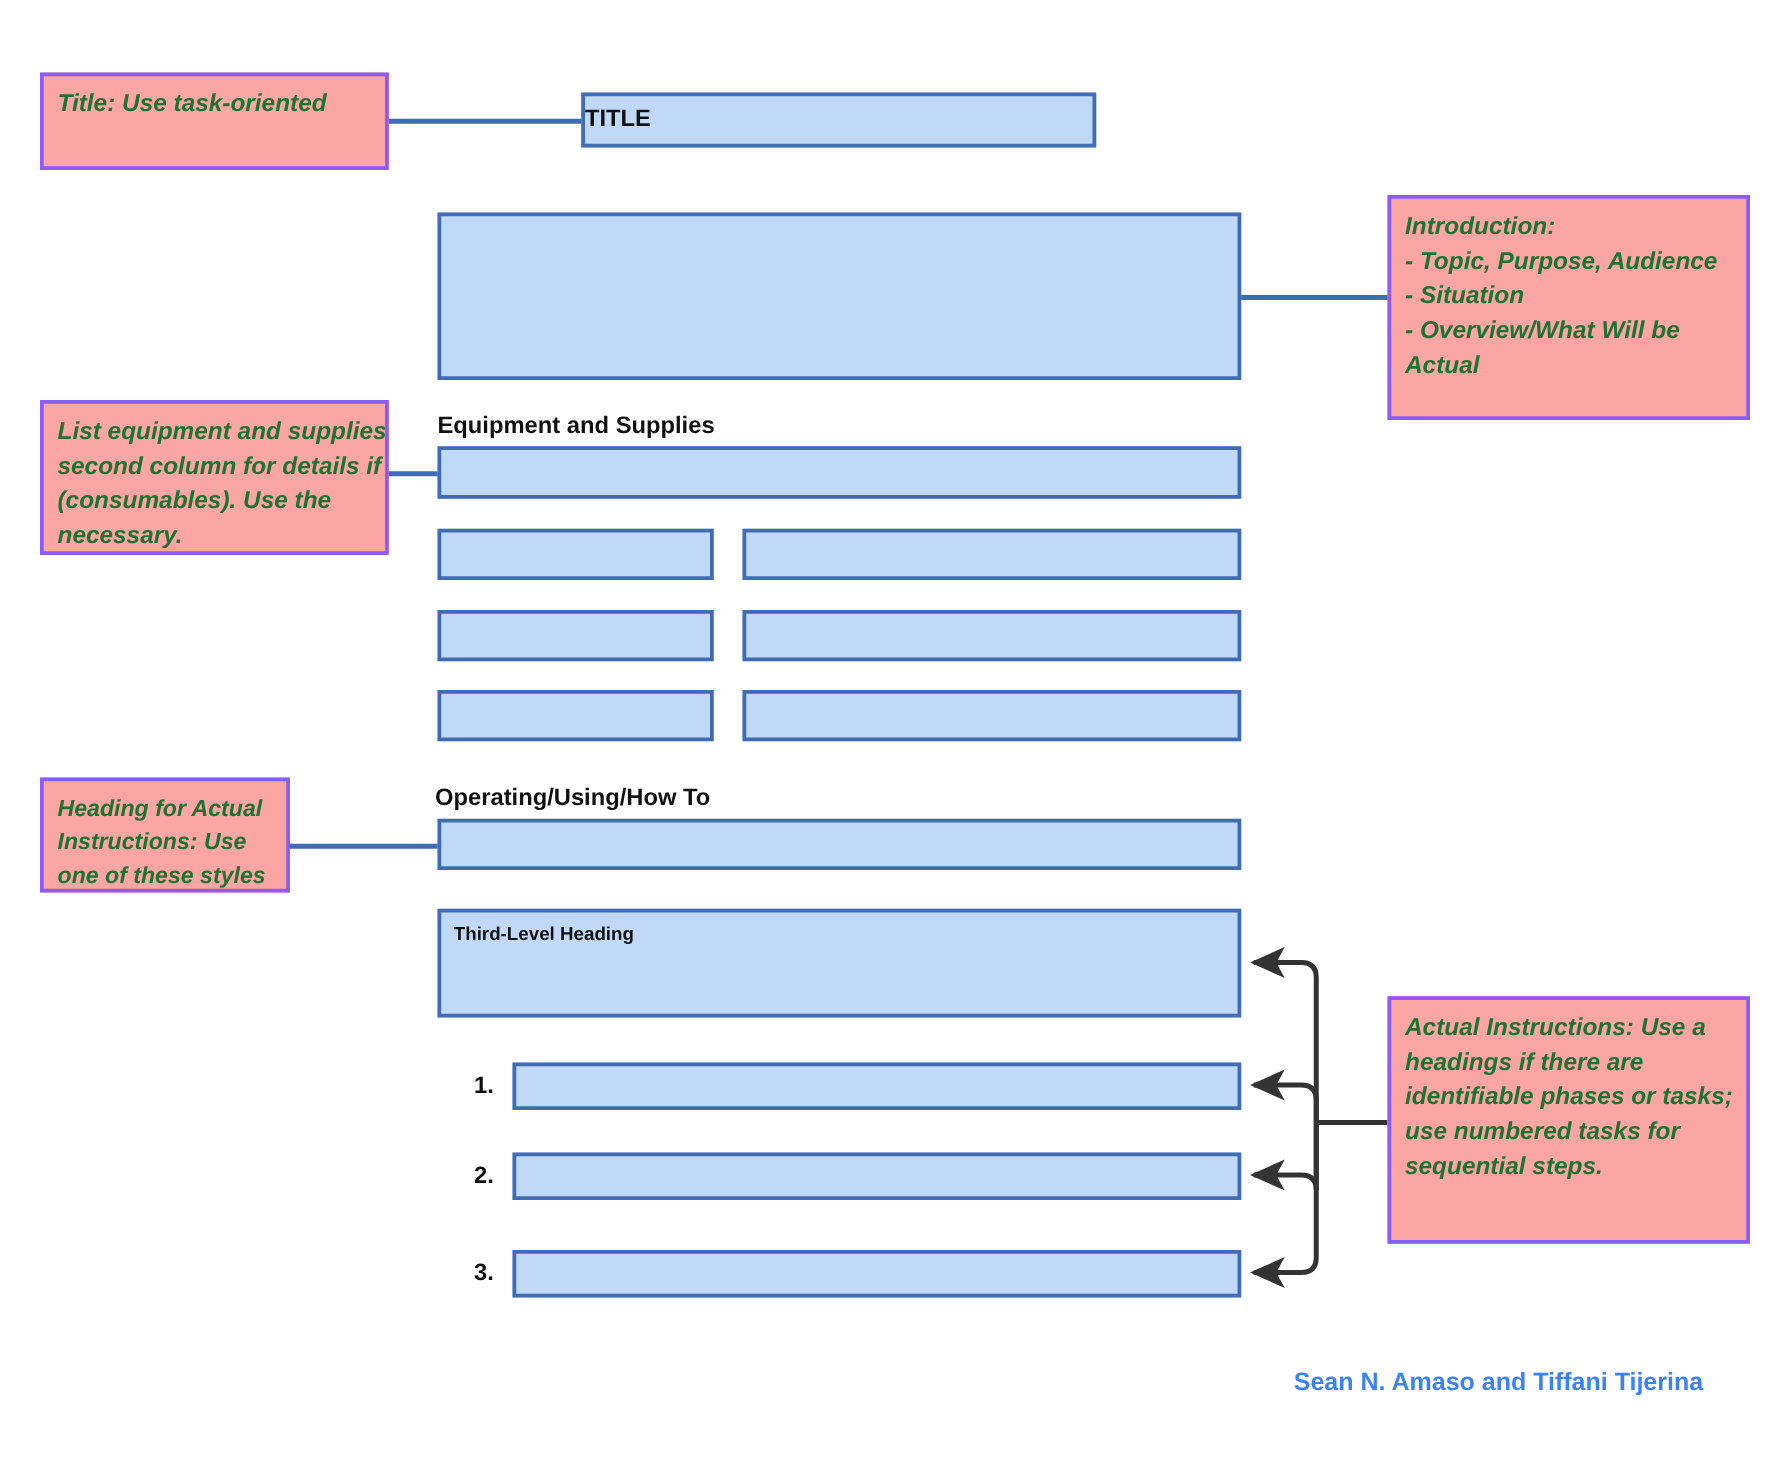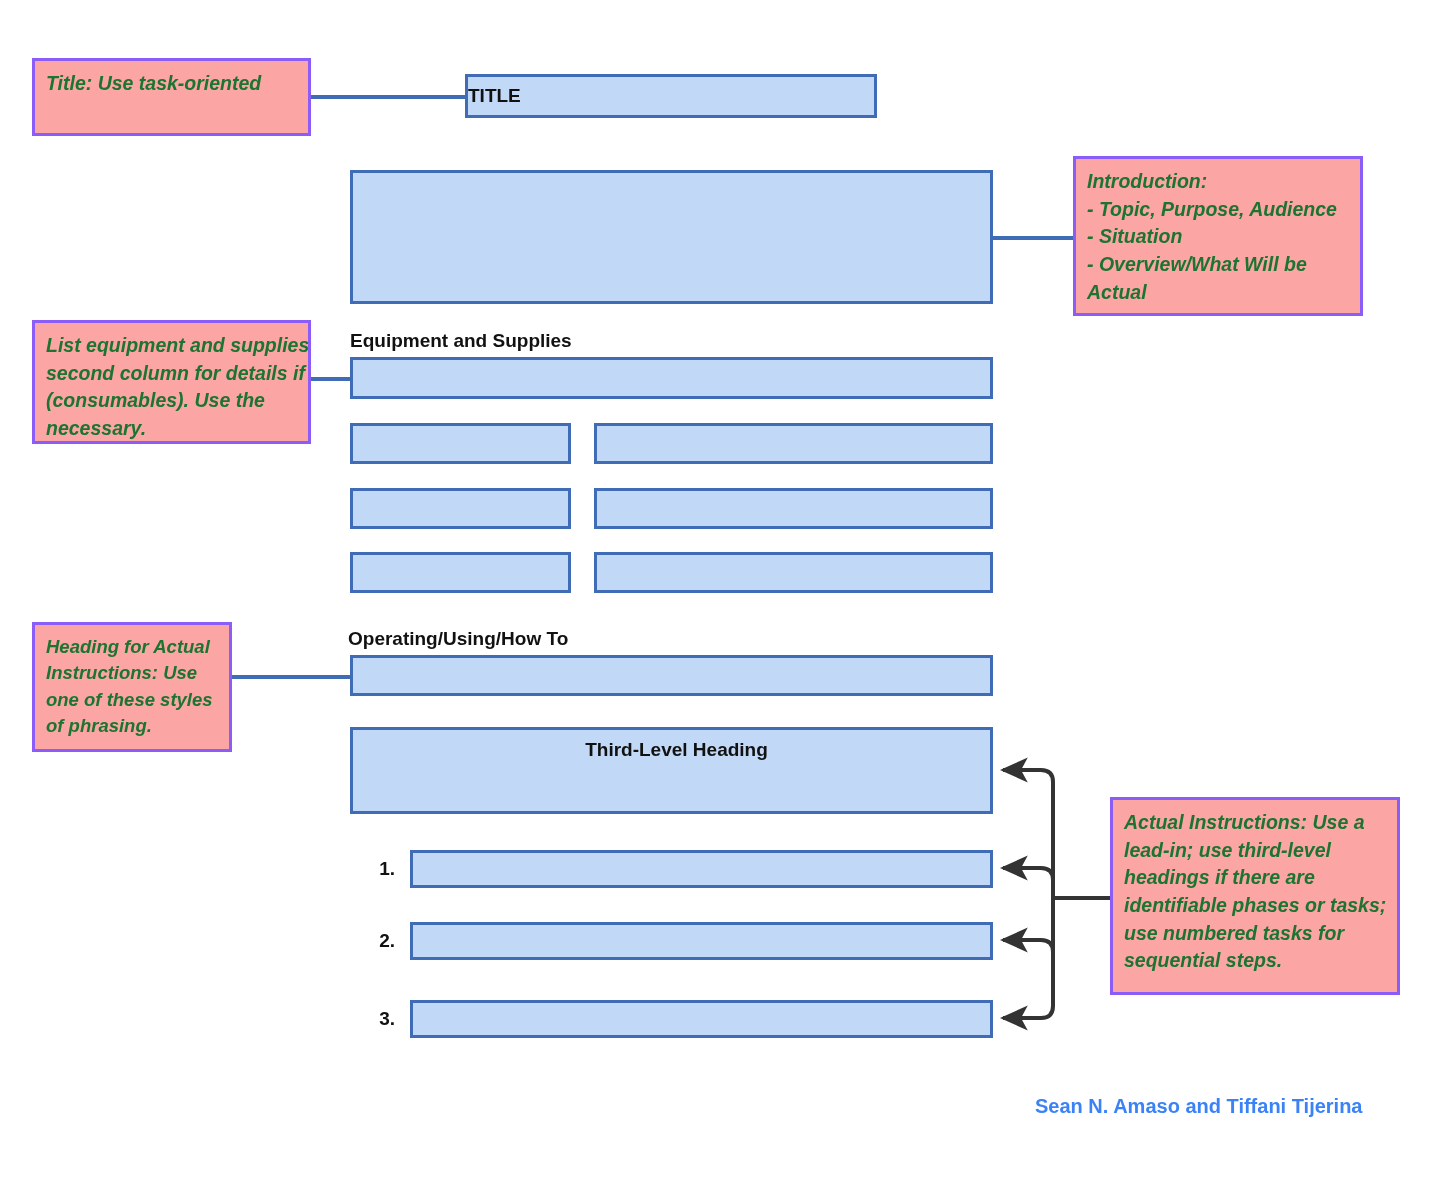--- a/index.html
+++ b/index.html
@@ -22,25 +22,24 @@
   
   .blue-box {
     position: absolute;
     background: #c2d8f7;
     border: 3px solid #3f6cb4;
     box-sizing: border-box;
   }
   .blue-box .inner-label {
     display: block;
     font-weight: bold;
-    font-size: 19px;
+    font-size: 15px;
     color: #111111;
     padding: 10px 0 0 10px;
     line-height: 1.1;
-    text-align: center;
   }
 
   
   .section-label {
     position: absolute;
     font-weight: bold;
     font-size: 19px;
     color: #111111;
     white-space: nowrap;
     line-height: 1.1;
@@ -130,21 +129,21 @@
     <span class="note-line">Title: Use task-oriented</span>
   </div>
 
   <div class="blue-box" style="left:465px; top:74px; width:412px; height:44px;
               display:flex; align-items:center; ">
     <span style="font-weight:bold; font-size:19px; color:#111;">TITLE</span>
   </div>
 
   <div class="blue-box" style="left:350px; top:170px; width:643px; height:134px;"></div>
 
-  <div class="note-box" style="left:1073px; top:156px; width:290px; height:160px;">
+  <div class="note-box" style="left:1110px; top:156px; width:290px; height:180px;">
     <span class="note-line">Introduction:</span>
     <span class="note-line">- Topic, Purpose, Audience</span>
     <span class="note-line">- Situation</span>
     <span class="note-line">- Overview/What Will be</span>
     <span class="note-line">Actual</span>
   </div>
 
   <div class="note-box" style="left:32px; top:320px; width:279px; height:124px;">
     <span class="note-line">List equipment and supplies</span>
     <span class="note-line">second column for details if</span>
@@ -158,21 +157,21 @@
 
   <div class="blue-box" style="left:350px; top:423px; width:221px; height:41px;"></div>
   <div class="blue-box" style="left:594px; top:423px; width:399px; height:41px;"></div>
 
   <div class="blue-box" style="left:350px; top:488px; width:221px; height:41px;"></div>
   <div class="blue-box" style="left:594px; top:488px; width:399px; height:41px;"></div>
 
   <div class="blue-box" style="left:350px; top:552px; width:221px; height:41px;"></div>
   <div class="blue-box" style="left:594px; top:552px; width:399px; height:41px;"></div>
 
-  <div class="note-box" style="left:32px; top:622px; width:200px; height:130px; font-size:18.5px;">
+  <div class="note-box" style="left:32px; top:622px; width:200px; height:92px; font-size:18.5px;">
     <span class="note-line">Heading for Actual</span>
     <span class="note-line">Instructions: Use</span>
     <span class="note-line">one of these styles</span>
     <span class="note-line">of phrasing.</span>
   </div>
 
   <div class="section-label" style="left:348px; top:629px;">Operating/Using/How To</div>
 
   <div class="blue-box" style="left:350px; top:655px; width:643px; height:41px;"></div>
 
@@ -184,21 +183,20 @@
   <div class="blue-box" style="left:410px; top:850px; width:583px; height:38px;"></div>
 
   <div class="list-number" style="left:355px; top:930px;">2.</div>
   <div class="blue-box" style="left:410px; top:922px; width:583px; height:38px;"></div>
 
   <div class="list-number" style="left:355px; top:1008px;">3.</div>
   <div class="blue-box" style="left:410px; top:1000px; width:583px; height:38px;"></div>
 
   <div class="note-box" style="left:1110px; top:797px; width:290px; height:198px;">
     <span class="note-line">Actual Instructions: Use a</span>
-    <span class="note-line">lead-in; use third-level</span>
     <span class="note-line">headings if there are</span>
     <span class="note-line">identifiable phases or tasks;</span>
     <span class="note-line">use numbered tasks for</span>
     <span class="note-line">sequential steps.</span>
   </div>
 
   <div class="credit" style="left:1035px; top:1095px;">Sean N. Amaso and Tiffani Tijerina</div>
 
 </div>
 

